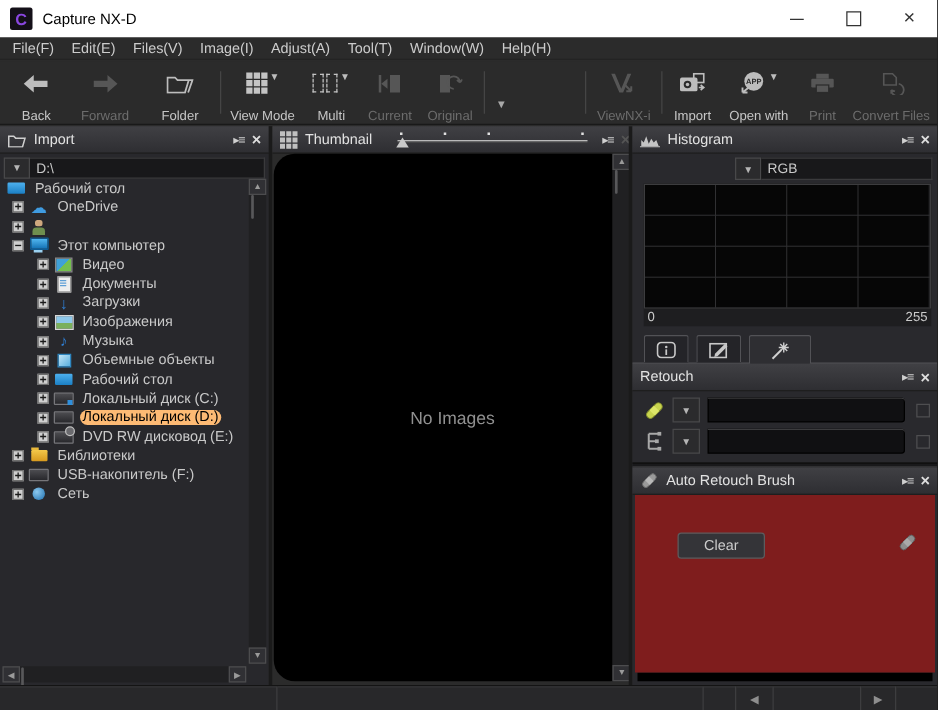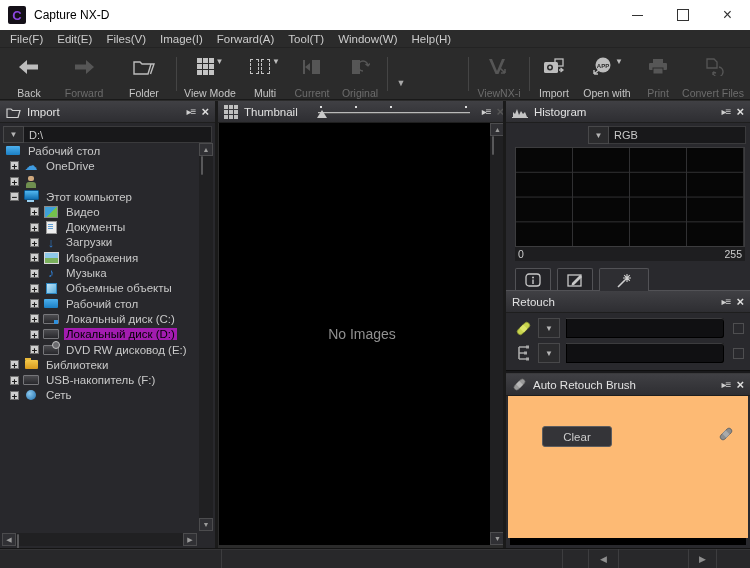--- a/index.html
+++ b/index.html
@@ -51,21 +51,21 @@
   .folders{position:absolute;left:0;top:0;width:215px;bottom:0;background:#28282c;}
   .pathrow{display:flex;height:17px;margin:3px 3px 0 3px;}
   .combo-btn{width:21px;background:#2b2b2d;border:1px solid #48484a;color:#b5b5b5;display:grid;place-items:center;font-size:8px;}
   .combo-field{flex:1;background:#18181a;border:1px solid #3a3a3c;border-left:none;color:#c9c9c9;font-size:11px;
                display:flex;align-items:center;padding:0 5px;}
   .tree{position:absolute;top:42px;left:2px;right:18px;bottom:35px;overflow:hidden;}
   .trow{height:15.3px;display:flex;align-items:center;font-size:11.5px;color:#c9c9c9;white-space:nowrap;}
   .exp{width:9px;height:9px;flex:none;background:#cfcfcf;border:1px solid #6f6f6f;color:#1a1a1a;
        font:bold 9px/8px "DejaVu Sans Mono",monospace;text-align:center;margin-right:4px;}
   .tlabel{padding:0 2px;}
-  .tlabel.sel{background:#a21caf;color:#000;}
+  .tlabel.sel{background:#fdba74;color:#000;border-radius:6px;}
   .ti{width:16px;height:13px;margin-right:5px;position:relative;flex:none;display:flex;align-items:center;justify-content:center;line-height:1;}
   .ic-desktop::before{content:"";width:14px;height:9px;background:linear-gradient(#4db0ee,#1b7fc4);border-radius:1px;}
   .ic-cloud{color:#3f9be0;font-size:13px;}
   .ic-user::before{content:"";width:6px;height:5px;background:#cfa87e;border-radius:2px;position:absolute;top:1px;left:5px;}
   .ic-user::after{content:"";width:10px;height:6px;background:#6f8f4f;border-radius:3px 3px 0 0;position:absolute;bottom:0;left:3px;}
   .ic-computer::before{content:"";width:13px;height:8px;background:linear-gradient(#52b7f0,#1271b4);border:1px solid #0d5c96;position:absolute;top:0;left:1px;border-radius:1px;}
   .ic-computer::after{content:"";width:7px;height:2px;background:#9ad0f0;position:absolute;bottom:1px;left:4px;}
   .ic-video::before{content:"";width:12px;height:10px;background:linear-gradient(135deg,#3fa1d8 50%,#74c04e 50%);border:1px solid #8a8a8a;}
   .ic-document::before{content:"";width:9px;height:11px;background:#eeeeee;border:1px solid #999;}
   .ic-document::after{content:"";position:absolute;width:5px;height:1px;background:#5f9fd6;box-shadow:0 2px 0 #5f9fd6,0 4px 0 #5f9fd6;top:3px;left:5px;}
@@ -94,42 +94,42 @@
   .vsplit{position:absolute;top:0;bottom:0;width:3px;background:#1a1a1a;}
 
   
   .center{position:absolute;left:218px;width:288px;top:0;bottom:0;background:#2b2b2b;}
   .grid9s{display:grid;grid-template-columns:repeat(3,4px);grid-template-rows:repeat(3,4px);gap:1px;}
   .grid9s i{background:#c0c0c0;}
   .slider{position:relative;width:152px;height:16px;margin-left:14px;flex:none;}
   .slider .track{position:absolute;left:0;right:0;top:8px;height:1px;background:#b9b9b9;box-shadow:0 1px 0 #555;}
   .slider .tick{position:absolute;top:2px;width:2px;height:2px;background:#e0e0e0;}
   .slider .thumb{position:absolute;top:6px;left:-1px;width:0;height:0;border-left:5px solid transparent;border-right:5px solid transparent;border-bottom:8px solid #c9c9c9;}
-  .center-body{position:absolute;top:22px;left:1px;right:1px;bottom:3px;background:#000;}
+  .center-body{position:absolute;top:22px;left:1px;right:1px;bottom:3px;background:#000;border-radius:17px;}
   .no-images{position:absolute;top:50%;left:50%;transform:translate(-50%,-50%);color:#909090;font-size:14px;}
   .cvscroll{position:absolute;top:0;right:0;width:15px;bottom:0;display:flex;flex-direction:column;background:#1c1c1e;}
 
   
   .right{position:absolute;left:506px;right:0;top:0;bottom:0;background:#29292d;display:flex;flex-direction:column;}
   .rgb-row{display:flex;height:18px;margin:3px 4px 1px 82px;flex:none;}
   .hist-grid{margin:2px 5px 0 9px;height:100px;flex:none;background:#060606;border:1px solid #3c3c3e;
      background-image:linear-gradient(to right,#303032 1px,transparent 1px),linear-gradient(to bottom,#303032 1px,transparent 1px);
      background-size:25% 100%,100% 25.3%;background-position:-1px 0,0 -1px;}
   .hist-axis{margin:0 5px 0 9px;height:14px;flex:none;background:#1e1e20;display:flex;justify-content:space-between;align-items:center;
      color:#cccccc;font-size:10.5px;padding:0 3px;}
   .tabs{margin-top:7px;height:23px;flex:none;border-bottom:1px solid #525256;display:flex;padding-left:9px;gap:6px;position:relative;}
   .tab{width:36px;height:22px;border:1px solid #525256;border-bottom:none;background:#242428;display:grid;place-items:center;border-radius:2px 2px 0 0;}
   .tab.active{width:50px;height:23px;margin-bottom:-1px;background:#2e2e32;z-index:1;}
   .rt-row{display:flex;align-items:center;margin:5px 6px 0 8px;gap:6px;flex:none;}
   .rt-ic{width:18px;height:18px;flex:none;display:grid;place-items:center;}
   .cb-btn{width:22px;height:20px;flex:none;background:#2b2b2d;border:1px solid #48484a;color:#b5b5b5;display:grid;place-items:center;font-size:8px;}
   .cb-field{flex:1;height:20px;background:#101012;border-radius:0 3px 3px 0;box-shadow:inset 0 1px 0 #3c3c3e,inset 0 0 0 1px #000;}
   .chk{width:11px;height:11px;flex:none;border:1px solid #4e4e50;margin-left:3px;}
   .groove{height:4px;flex:none;margin-top:7px;background:#19191b;border-top:1px solid #0e0e0e;border-bottom:1px solid #3a3a3c;}
-  .arb-body{flex:1;position:relative;background:#fdba74;margin:0 2px;text-decoration:underline;}
+  .arb-body{flex:1;position:relative;background:#7f1d1d;margin:0 2px;text-decoration:underline;}
   .clear-btn{position:absolute;left:34px;top:30px;width:70px;height:21px;background:#343438;border:1px solid #5c5c5e;border-radius:3px;
      color:#cccccc;font-size:11.5px;display:grid;place-items:center;}
   .arb-band{position:absolute;right:14px;top:30px;}
   .blackstrip{flex:none;height:7px;background:#000;margin:0 4px 3px 4px;}
 
   
   .statusbar{position:absolute;bottom:0;left:0;right:0;height:20px;background:#28282a;border-top:1px solid #141414;display:flex;}
   .seg{border-right:1px solid #3d3d3f;box-shadow:inset 0 1px 0 #343436;height:100%;}
   .seg.btn{display:grid;place-items:center;color:#8e8e8e;font-size:9px;}
 
@@ -148,21 +148,21 @@
       <span class="winbtn wb-max"></span>
       <span class="winbtn wb-close">×</span>
     </div>
   </div>
 
   <div class="menubar" id="menubar">
       <span class="menu-item">File(F)</span>
       <span class="menu-item">Edit(E)</span>
       <span class="menu-item">Files(V)</span>
       <span class="menu-item">Image(I)</span>
-      <span class="menu-item">Forward(A)</span>
+      <span class="menu-item">Adjust(A)</span>
       <span class="menu-item">Tool(T)</span>
       <span class="menu-item">Window(W)</span>
       <span class="menu-item">Help(H)</span>
     </div>
 
   <div class="toolbar">
     <div class="tb" style="width:50px">
       <span class="ic">
         <svg width="22" height="16" viewBox="0 0 22 16">
             <path d="M9 1 L1 8 l8 7 v-4.5 h11 v-5 H9 z" fill="currentColor"></path>

